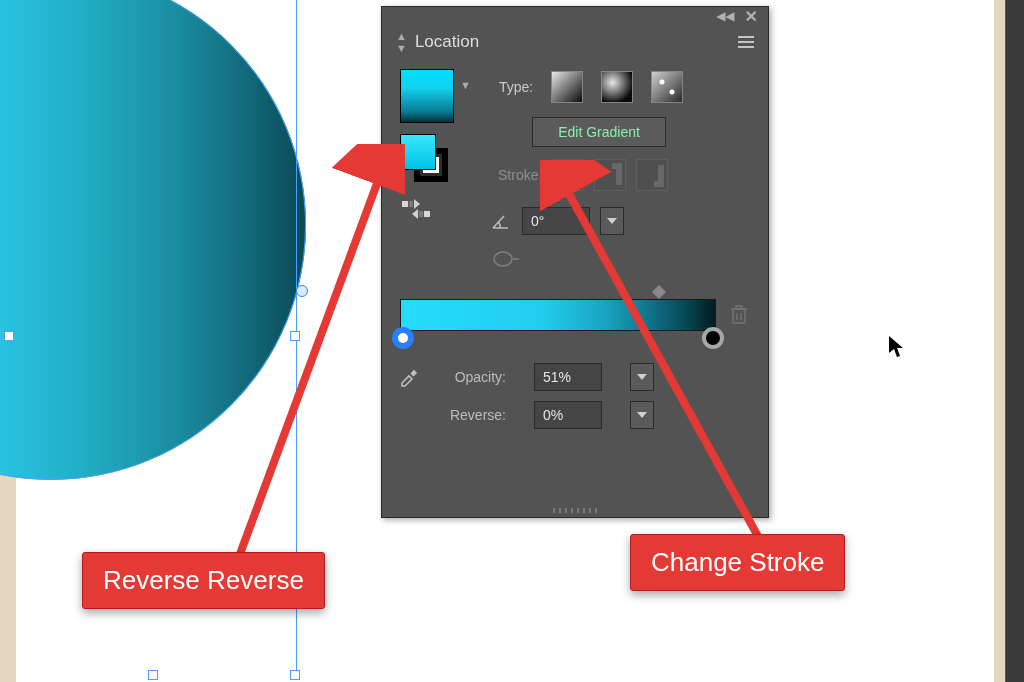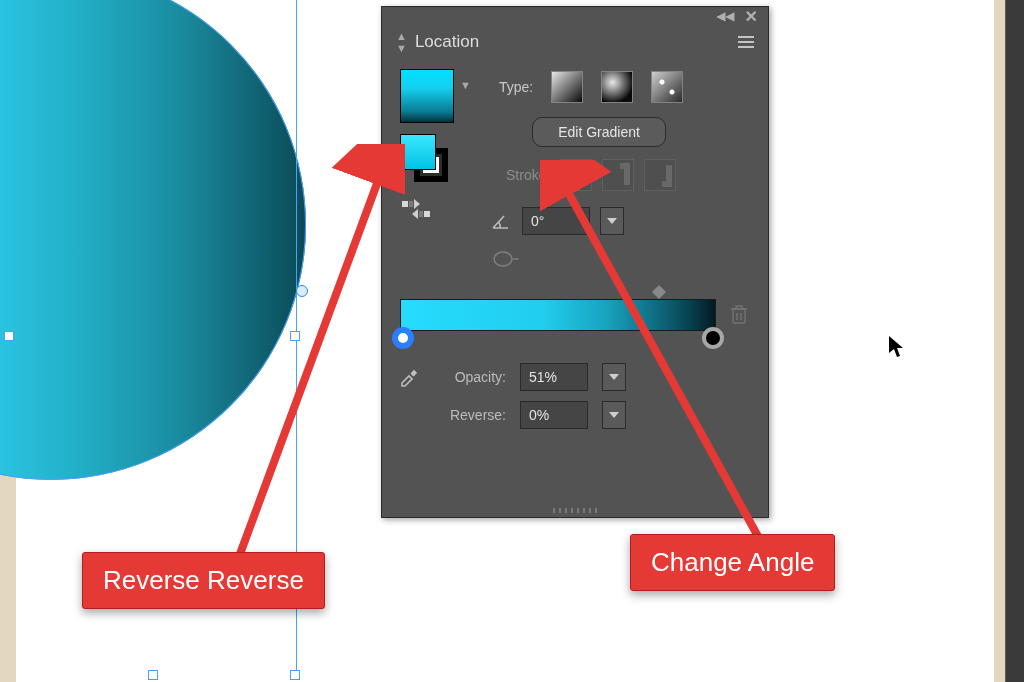--- a/index.html
+++ b/index.html
@@ -40,23 +40,23 @@
 .type-row .lbl{color:#c8c8c8;}
 .swbtn{width:30px;height:30px;border:1px solid #848484;display:flex;align-items:center;justify-content:center;cursor:pointer;}
 .sw-lin{background:linear-gradient(135deg,#e8e8e8,#0a0a0a);}
 .sw-rad{background:radial-gradient(circle at 35% 35%,#e8e8e8,#0a0a0a 75%);}
 .sw-free{background:linear-gradient(135deg,#d0d0d0,#2a2a2a);position:relative;}
 .sw-free::after{content:"";position:absolute;inset:5px;background:
   radial-gradient(circle at 25% 25%,#fff 0 2px,transparent 3px),
   radial-gradient(circle at 75% 75%,#fff 0 2px,transparent 3px);}
 
 .edit-btn{position:absolute;left:150px;top:58px;width:132px;height:28px;background:#5b5b5b;border:1px solid #2a2a2a;
-  color:#e5e5e5;display:flex;align-items:center;justify-content:center;cursor:pointer;border-radius:10px;}
-
-.stroke-row{position:absolute;left:124px;top:100px;display:flex;align-items:center;gap:10px;opacity:.55;}
+  color:#86efac;display:flex;align-items:center;justify-content:center;cursor:pointer;border-radius:0;}
+
+.stroke-row{position:absolute;left:116px;top:100px;display:flex;align-items:center;gap:10px;opacity:.55;}
 .stroke-row .sbtn{width:30px;height:30px;border:1px solid #6a6a6a;background:#4c4c4c;position:relative;}
 .sbtn::before{content:"";position:absolute;left:3px;top:3px;width:10px;height:22px;border-left:6px solid #7a7a7a;border-top:6px solid #7a7a7a;box-sizing:border-box;}
 
 .reverse-icon{position:absolute;left:20px;top:140px;width:28px;height:20px;cursor:pointer;}
 .reverse-icon svg{display:block;}
 
 .angle-row{position:absolute;left:108px;top:148px;display:flex;align-items:center;gap:10px;}
 .angle-icon{width:22px;height:22px;color:#bcbcbc;}
 .input{height:26px;background:#454545;border:1px solid #2a2a2a;color:#e4e4e4;display:flex;align-items:center;padding:0 8px;min-width:50px;}
 .drop{width:22px;height:26px;background:#5a5a5a;border:1px solid #2a2a2a;display:flex;align-items:center;justify-content:center;cursor:pointer;}
@@ -66,21 +66,21 @@
 
 .gslider{position:absolute;left:18px;top:240px;right:52px;}
 .gslider .bar{height:30px;background:linear-gradient(90deg,#25dcff 0%,#22cdee 45%,#18a4bf 65%,#0f7086 80%,#074250 92%,#021a21 100%);border:1px solid #1a1a1a;}
 .stop{position:absolute;bottom:-18px;width:22px;height:22px;border-radius:50%;}
 .stop.l{left:-8px;background:#fff;border:6px solid #2b7fff;box-sizing:border-box;}
 .stop.r{right:-8px;background:#000;border:4px solid #a7a7a7;box-sizing:border-box;}
 .mid{position:absolute;top:-12px;right:52px;width:10px;height:10px;transform:rotate(45deg);background:#888;}
 .trash{position:absolute;right:20px;top:244px;opacity:.45;}
 
 .opts{position:absolute;left:18px;top:304px;}
-.orow{display:flex;align-items:center;gap:14px;margin-bottom:10px;}
+.orow{display:flex;align-items:center;gap:28px;margin-bottom:10px;}
 .orow .lbl{width:80px;text-align:right;color:#bcbcbc;}
 .eyedrop{position:absolute;left:-2px;top:2px;}
 
 .grip{position:absolute;left:50%;bottom:4px;transform:translateX(-50%);width:44px;height:5px;
   background:repeating-linear-gradient(90deg,#7a7a7a 0 2px,transparent 2px 6px);}
 
 .callout{position:absolute;background:#e53935;color:#fff;font-size:26px;padding:12px 20px;border:1px solid #b71c1c;border-radius:3px;box-shadow:0 4px 10px rgba(0,0,0,.35);}
 .callout.a{left:82px;top:552px;}
 .callout.b{left:630px;top:534px;}
 
@@ -233,14 +233,14 @@
   <svg class="arrow" style="left:540px;top:160px;" width="240" height="390">
     <defs>
         <marker id="ah2" markerWidth="12" markerHeight="12" refX="3" refY="6" orient="auto">
           <path d="M0 0 L12 6 L0 12 Z" fill="#e53935"></path>
         </marker>
       </defs>
     <line x1="220" y1="380" x2="18" y2="14" stroke="#e53935" stroke-width="8" marker-end="url(#ah2)"></line>
   </svg>
 
   <div class="callout a">Reverse Reverse</div>
-  <div class="callout b">Change Angle</div>
+  <div class="callout b">Change Stroke</div>
 </div>
 
 </body></html>

